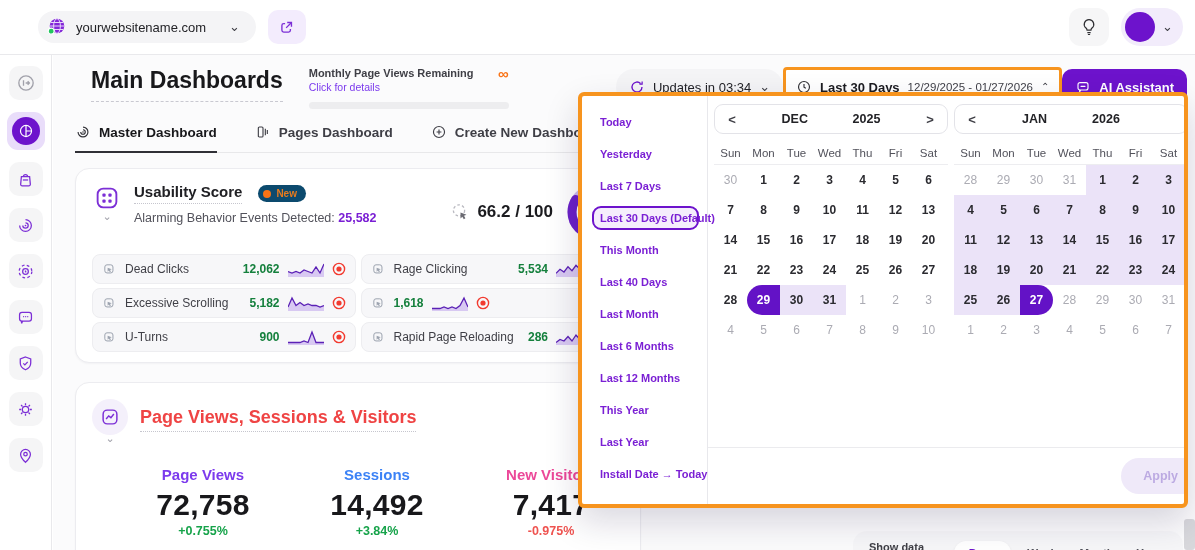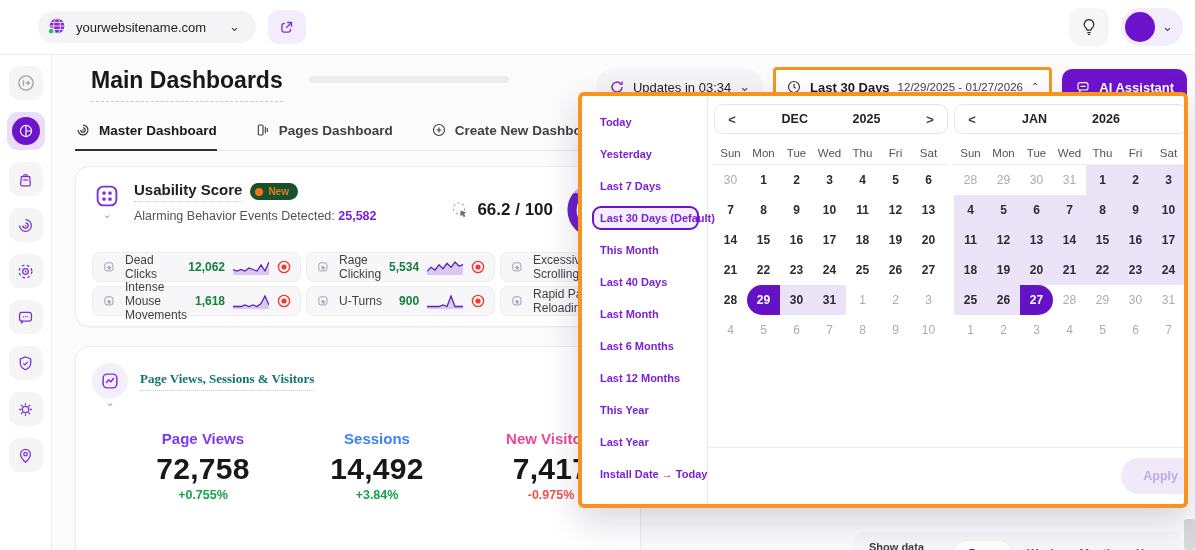--- a/index.html
+++ b/index.html
@@ -27,56 +27,56 @@
   
   .main { position:absolute; top:55px; left:53px; width:1142px; bottom:0; background:#fbfbfc; padding:12px 0 0 22px; }
   .header-row { display:flex; align-items:flex-start; width:1118px; }
   .page-title { font-size:23px; font-weight:bold; color:#18181b; border-bottom:1.5px dashed #c9c9d1; padding-bottom:7px; align-self:flex-start;margin-left:16px; }
   .monthly { margin-left:26px; width:200px; }
   .monthly-top { display:flex; }
   .monthly-label { font-size:11px; font-weight:700; color:#3f3f46; }
   .monthly-link { font-size:10.5px; font-weight:500; color:#7c3aed; margin-top:2px; cursor:pointer; }
   .infinity { margin-left:auto; color:#f97316; font-size:15px; font-weight:700; line-height:14px; }
   .monthly-bar { margin-top:9px; height:7px; background:#ededef; border-radius:4px; }
-  .controls { margin-left:auto; display:flex; align-items:center; gap:10px; margin-right:6px; }
+  .controls { margin-left:auto; display:flex; align-items:center; margin-right:6px; }
   .updates-pill { height:36px; background:#f4f4f6; border-radius:18px; display:flex; align-items:center; gap:8px; padding:0 13px; font-size:13px; color:#232327; cursor:pointer; }
   .range-btn { height:40px; border:3.5px solid #f7941e; border-radius:4px; background:#fff; display:flex; align-items:center; gap:8px; padding:0 10px; cursor:pointer; }
   .range-label { font-size:13px; font-weight:700; color:#1c1c20; }
   .range-dates { font-size:11.5px; color:#3f3f46; }
   .range-btn .chev { font-size:10px; }
   .ai-btn { height:36px; background:#6d13cc; border-radius:10px; color:#fff; display:flex; align-items:center; gap:8px; padding:0 13px; font-size:13px; font-weight:600; cursor:pointer; }
 
   .tabs-row { margin-top:15px; width:1110px; border-bottom:1px solid #e8e8ea; display:flex; gap:38px; }
   .tab { display:flex; align-items:center; gap:8px; font-size:13.5px; font-weight:600; color:#3f3f46; padding-bottom:11px; cursor:pointer; border-bottom:2px solid transparent; margin-bottom:-1px; }
   .tab.active { color:#18181b; border-bottom-color:#303036; }
 
   .card { background:#fff; border:1px solid #ececf0; border-radius:14px; box-shadow:0 1px 2px rgba(20,20,40,.04); }
   .u-card { margin-top:15px; width:566px; padding:14px 16px 10px; }
   .u-head { display:flex; align-items:flex-start; gap:12px; }
   .icon-stack { display:flex; flex-direction:column; align-items:center; gap:0px; }
   .mini-chev { font-size:11px; color:#a1a1aa; line-height:7px; }
-  .u-title-row { display:flex; align-items:center; gap:8px; }
+  .u-title-row { display:flex; align-items:center; gap:16px; }
   .u-title { font-size:15px; font-weight:700; color:#202024; border-bottom:1.5px dotted #c6c6ce; padding-bottom:3px; }
-  .new-badge { display:flex; align-items:center; gap:5px; background:#14532d; border-radius:10px; padding:3px 9px 3px 5px; }
+  .new-badge { display:flex; align-items:center; gap:5px; background:#0c4a6e; border-radius:10px; padding:3px 9px 3px 5px; }
   .new-dot { width:8px; height:8px; border-radius:50%; background:#f97316; }
   .new-txt { font-size:10px; font-weight:700; color:#e87b1e; }
   .u-sub { margin-top:7px; font-size:12.5px; color:#52525b; }
   .u-sub b { color:#7a1fd4; font-weight:700; }
   .u-right { margin-left:auto; display:flex; align-items:center; gap:7px; }
   .u-score { font-size:17px; font-weight:800; color:#1b1b1f; white-space:nowrap; }
   .donut { width:58px; height:58px; margin-left:6px; }
-  .metrics { margin-top:13px; display:grid; grid-template-columns:1fr 1fr 1fr; gap:4px 5px; }
+  .metrics { margin-top:13px; display:grid; grid-template-columns:1fr 1fr; gap:4px 5px; }
   .metric { height:30px; background:#f7f7f9; border:1px solid #ededf0; border-radius:8px; display:flex; align-items:center; gap:8px; padding:0 9px; cursor:pointer; }
   .metric .m-label { font-size:12px; color:#3f3f46; flex:1; }
   .metric .m-val { font-size:12px; font-weight:700; color:#15803d; }
 
   .pv-card { margin-top:19px; width:566px; height:240px; padding:16px; }
   .pv-head { display:flex; align-items:flex-start; gap:12px; }
   .pv-icon-circle { width:36px; height:36px; border-radius:50%; background:#f4f0fb; display:grid; place-items:center; }
-  .pv-title { font-size:13px; font-weight:700; color:#0f766e; border-bottom:1.5px dotted #c6c6ce; padding-bottom:3px; margin-top:8px;font-family:Liberation Serif, serif; }
+  .pv-title { font-size:18px; font-weight:700; color:#ef4444; border-bottom:1.5px dotted #c6c6ce; padding-bottom:3px; margin-top:8px; }
   .stats { margin-top:24px; display:flex; padding-left:56px; gap:64px; }
   .stat { text-align:center; min-width:110px; }
   .stat-label { font-size:15px; font-weight:700; }
   .stat-value { margin-top:5px; font-size:30px; font-weight:700; color:#18181b; letter-spacing:.3px; }
   .stat-delta { margin-top:2px; font-size:12.5px; font-weight:600; }
 
   
   .showdata { position:absolute; left:853px; top:531px; width:330px; height:44px; background:#f6f6f8; border-radius:14px; display:flex; align-items:center; gap:14px; padding:0 16px; z-index:2; }
   .sd-label { font-size:11px; font-weight:600; color:#3f3f46; }
   .sd-opt { font-size:11.5px; font-weight:600; color:#52525b; cursor:pointer; }
@@ -225,20 +225,27 @@
     </span>
   </div>
 </div>
 
 <div class="main">
 
   <div class="header-row">
     <div class="page-title">Main Dashboards</div>
 
     <div class="monthly">
+      <div class="monthly-top">
+        <div>
+          <div class="monthly-label">Monthly Page Views Remaining</div>
+          <div class="monthly-link">Click for details</div>
+        </div>
+        <div class="infinity">∞</div>
+      </div>
       <div class="monthly-bar"></div>
     </div>
 
     <div class="controls">
       <div class="updates-pill">
         <span>
           <svg width="16" height="16" viewBox="0 0 24 24" fill="none" stroke="#6d13cc" stroke-width="2">
               <path d="M19.5 12a7.5 7.5 0 1 1-2.2-5.3"></path>
               <path d="M19.7 3.6v4h-4" stroke-width="1.8"></path>
             </svg>
@@ -412,21 +419,20 @@
             </svg>
           </span>
   </div>
   <div class="metric">
     <span>
             <svg width="15" height="15" viewBox="0 0 24 24" fill="none" stroke="#9ca3af" stroke-width="1.6">
               <rect x="4.5" y="4.5" width="13" height="13" rx="3.5"></rect>
               <path d="M9 9l6.5 2.4-2.7 1.2 1.5 2.7-1.7 1-1.6-2.8-2 2z" fill="#9ca3af" stroke="none"></path>
             </svg>
           </span>
-    <span class="m-label">Intense Mouse Movements</span>
     <span class="m-val">1,618</span>
     <span>
             <svg width="36" height="15" viewBox="0 0 36 15">
               <path d="M0.0 12.5 L4.0 12.5 L8.0 12.5 L12.0 11.0 L16.0 12.5 L20.0 11.0 L24.0 12.5 L28.0 9.5 L32.0 2.0 L36.0 11.0 L36 15 L0 15 Z" fill="rgba(109,40,217,.22)"></path>
               <path d="M0.0 12.5 L4.0 12.5 L8.0 12.5 L12.0 11.0 L16.0 12.5 L20.0 11.0 L24.0 12.5 L28.0 9.5 L32.0 2.0 L36.0 11.0" fill="none" stroke="#5b21b6" stroke-width="1.3"></path>
             </svg>
           </span>
     <span>
             <svg width="14" height="14" viewBox="0 0 14 14">
               <circle cx="7" cy="7" r="5.6" fill="none" stroke="#f23a2f" stroke-width="1.4"></circle>

